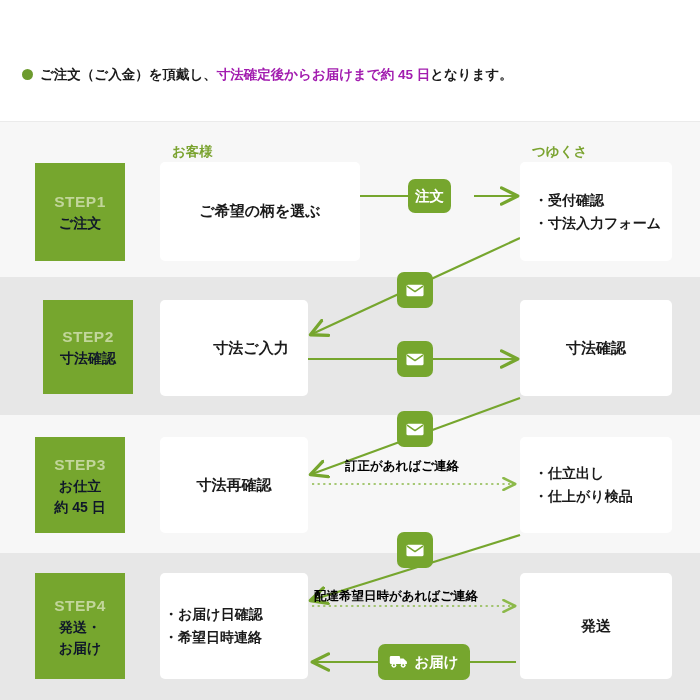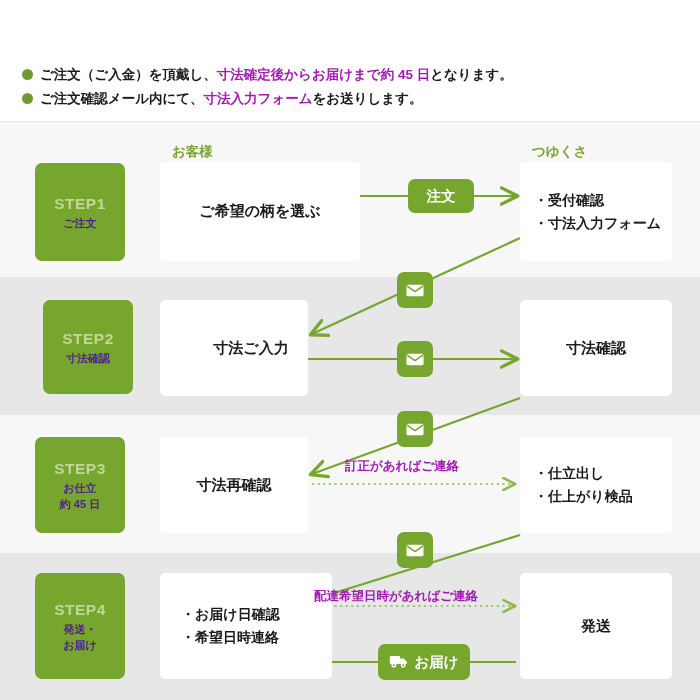--- a/index.html
+++ b/index.html
@@ -34,94 +34,91 @@
   #band-2 { top:277px;  height:138px; background:#e7e7e7; }
   #band-3 { top:415px;  height:138px; background:#f7f7f7; }
   #band-4 { top:553px;  height:147px; background:#e7e7e7; }
 
   
   #connectors { position:absolute; left:0; top:0; width:700px; height:700px; }
 
   
   .step-chip {
     position:absolute; left:35px; width:90px;
-    background:#76a62e; border-radius:7px;
+    background:#76a62e; border-radius:0;
     display:flex; flex-direction:column; align-items:center; justify-content:center;
     text-align:center;
   }
   .step-num { color:#c2d69b; font-size:15.5px; font-weight:bold; letter-spacing:0.5px; line-height:1.5; }
-  .step-name { color:#4c1d95; font-size:11px; font-weight:bold; line-height:1.45; }
+  .step-name { color:#0f172a; font-size:14px; font-weight:bold; line-height:1.45; }
   #step-chip-1 { top:163px; height:98px; }
   #step-chip-2 { top:300px; height:94px;margin-left:8px; }
   #step-chip-3 { top:437px; height:96px; }
   #step-chip-4 { top:573px; height:106px; }
 
   
   .card {
     position:absolute; background:#ffffff; border-radius:5px;
     display:flex; flex-direction:column; align-items:center; justify-content:center;
   }
   .card-text { font-size:15px; font-weight:bold; color:#1a1a1a; line-height:1.5; text-align:center; }
   .card-list { font-size:14px; font-weight:bold; color:#1a1a1a; line-height:1.62; text-align:left; }
 
   #card-1a { left:160px; top:162px; width:200px; height:99px; }
   #card-1b { left:520px; top:162px; width:152px; height:99px; align-items:flex-start; padding-left:14px; }
   #card-2a { left:160px; top:300px; width:148px; height:96px;padding-left:34px; }
   #card-2b { left:520px; top:300px; width:152px; height:96px; }
   #card-3a { left:160px; top:437px; width:148px; height:96px; }
   #card-3b { left:520px; top:437px; width:152px; height:96px; align-items:flex-start; padding-left:14px; }
-  #card-4a { left:160px; top:573px; width:172px; height:106px; align-items:flex-start; padding-left:21px; }
+  #card-4a { left:160px; top:573px; width:148px; height:106px; align-items:flex-start; padding-left:4px; }
   #card-4b { left:520px; top:573px; width:152px; height:106px; }
 
   
   .col-label {
     position:absolute; font-size:13.5px; font-weight:bold; color:#7aa32f; white-space:nowrap;
   }
   #col-label-left  { left:172px; top:143px; }
   #col-label-right { left:532px; top:143px; }
 
   
   .pill {
     position:absolute; background:#76a62e; border-radius:7px;
     display:flex; align-items:center; justify-content:center;
     color:#ffffff; font-size:14.5px; font-weight:bold; white-space:nowrap;
   }
-  #pill-order    { left:408px; top:179px; width:66px; height:34px; }
+  #pill-order    { left:408px; top:179px; width:43px; height:34px; }
   #pill-delivery { left:378px; top:644px; width:92px; height:36px; gap:6px; }
 
   
   .envelope-chip {
     position:absolute; width:36px; height:36px;
     background:#76a62e; border-radius:7px;
     display:flex; align-items:center; justify-content:center;
   }
   #envelope-1 { left:397px; top:272px; }
   #envelope-2 { left:397px; top:341px; }
   #envelope-3 { left:397px; top:411px; }
   #envelope-4 { left:397px; top:532px; }
 
   
   .arrow-label {
-    position:absolute; font-size:12.5px; font-weight:bold; color:#a21caf; white-space:nowrap;
+    position:absolute; font-size:12.5px; font-weight:bold; color:#000000; white-space:nowrap;
   }
   #arrow-label-3 { left:345px; top:458px; }
   #arrow-label-4 { left:314px; top:588px; }
 </style>
 </head>
 <body>
 
 <div id="header">
 
   <div class="bullet-line" id="bullet-1">
     <span class="dot"></span><span>ご注文（ご入金）を頂戴し、</span><span class="grn">寸法確定後からお届けまで約 45 日</span><span>となります。</span>
   </div>
 
-  <div class="bullet-line" id="bullet-2">
-    <span class="dot"></span><span>ご注文確認メール内にて、</span><span class="grn">寸法入力フォーム</span><span>をお送りします。</span>
-  </div>
 
   <div id="header-rule"></div>
 </div>
 
 <div class="band" id="band-1"></div>
 <div class="band" id="band-2"></div>
 <div class="band" id="band-3"></div>
 <div class="band" id="band-4"></div>
 
 <svg id="connectors" viewBox="0 0 700 700" xmlns="http://www.w3.org/2000/svg">

